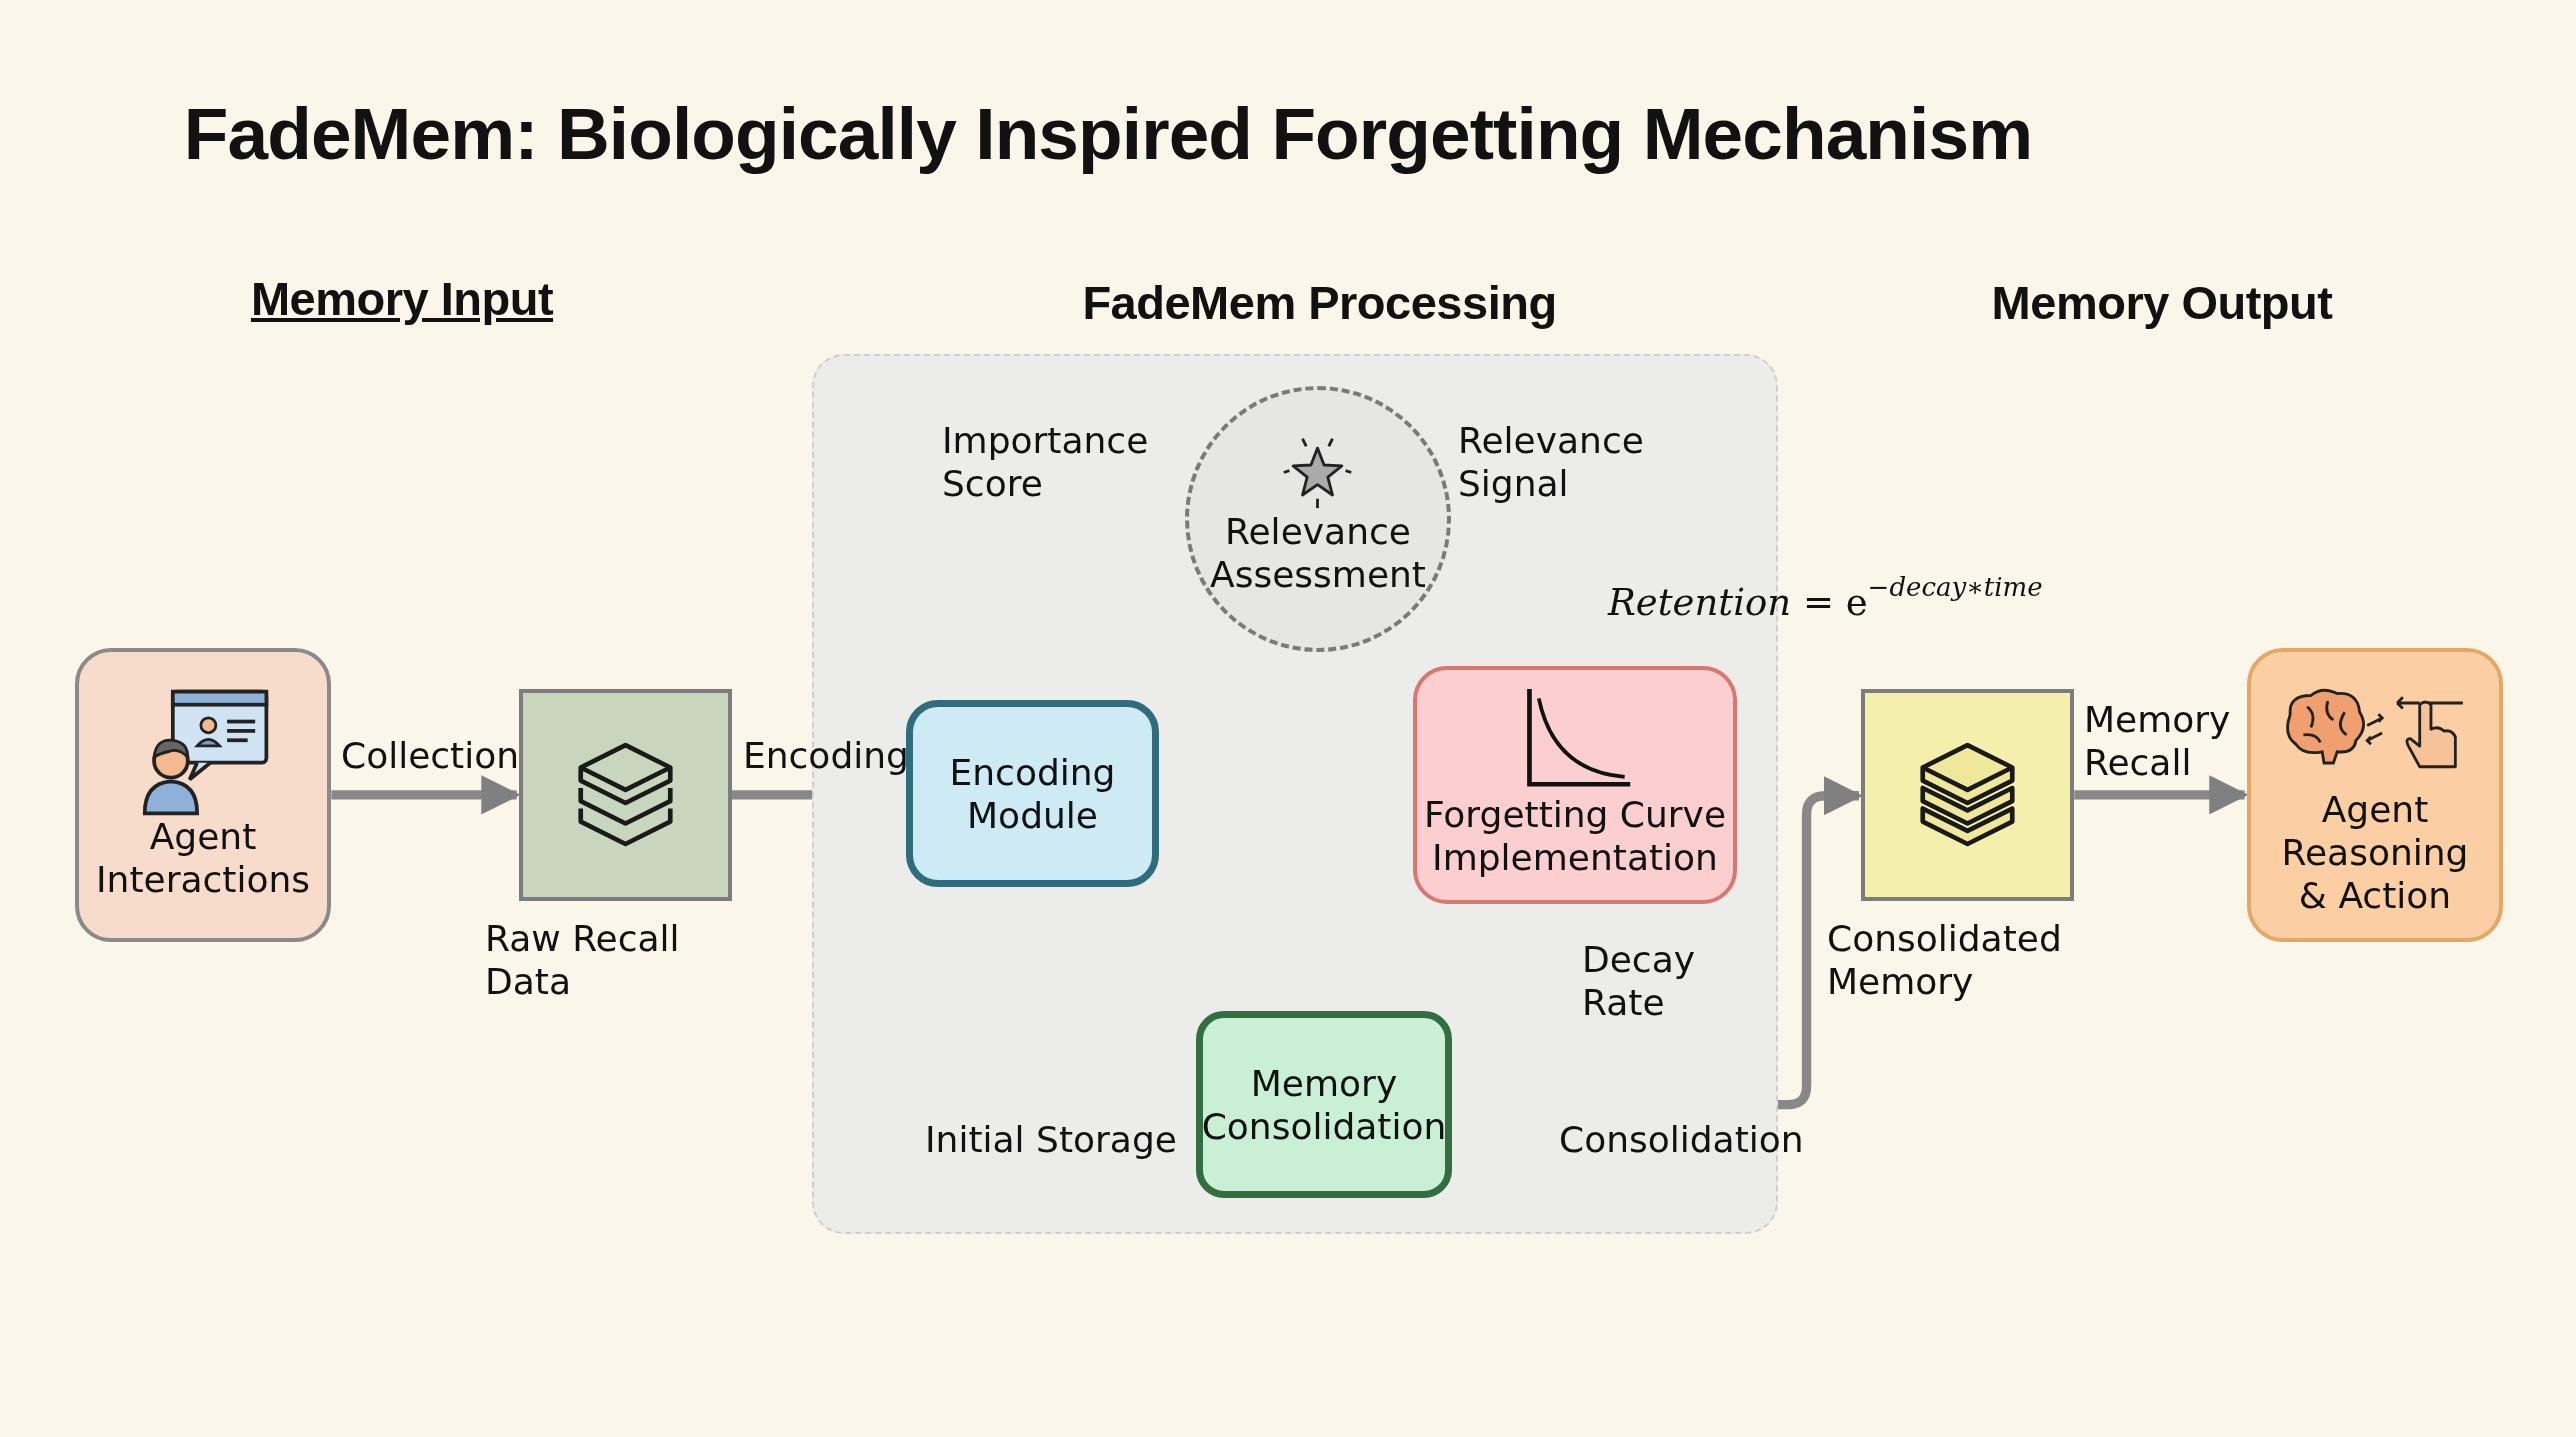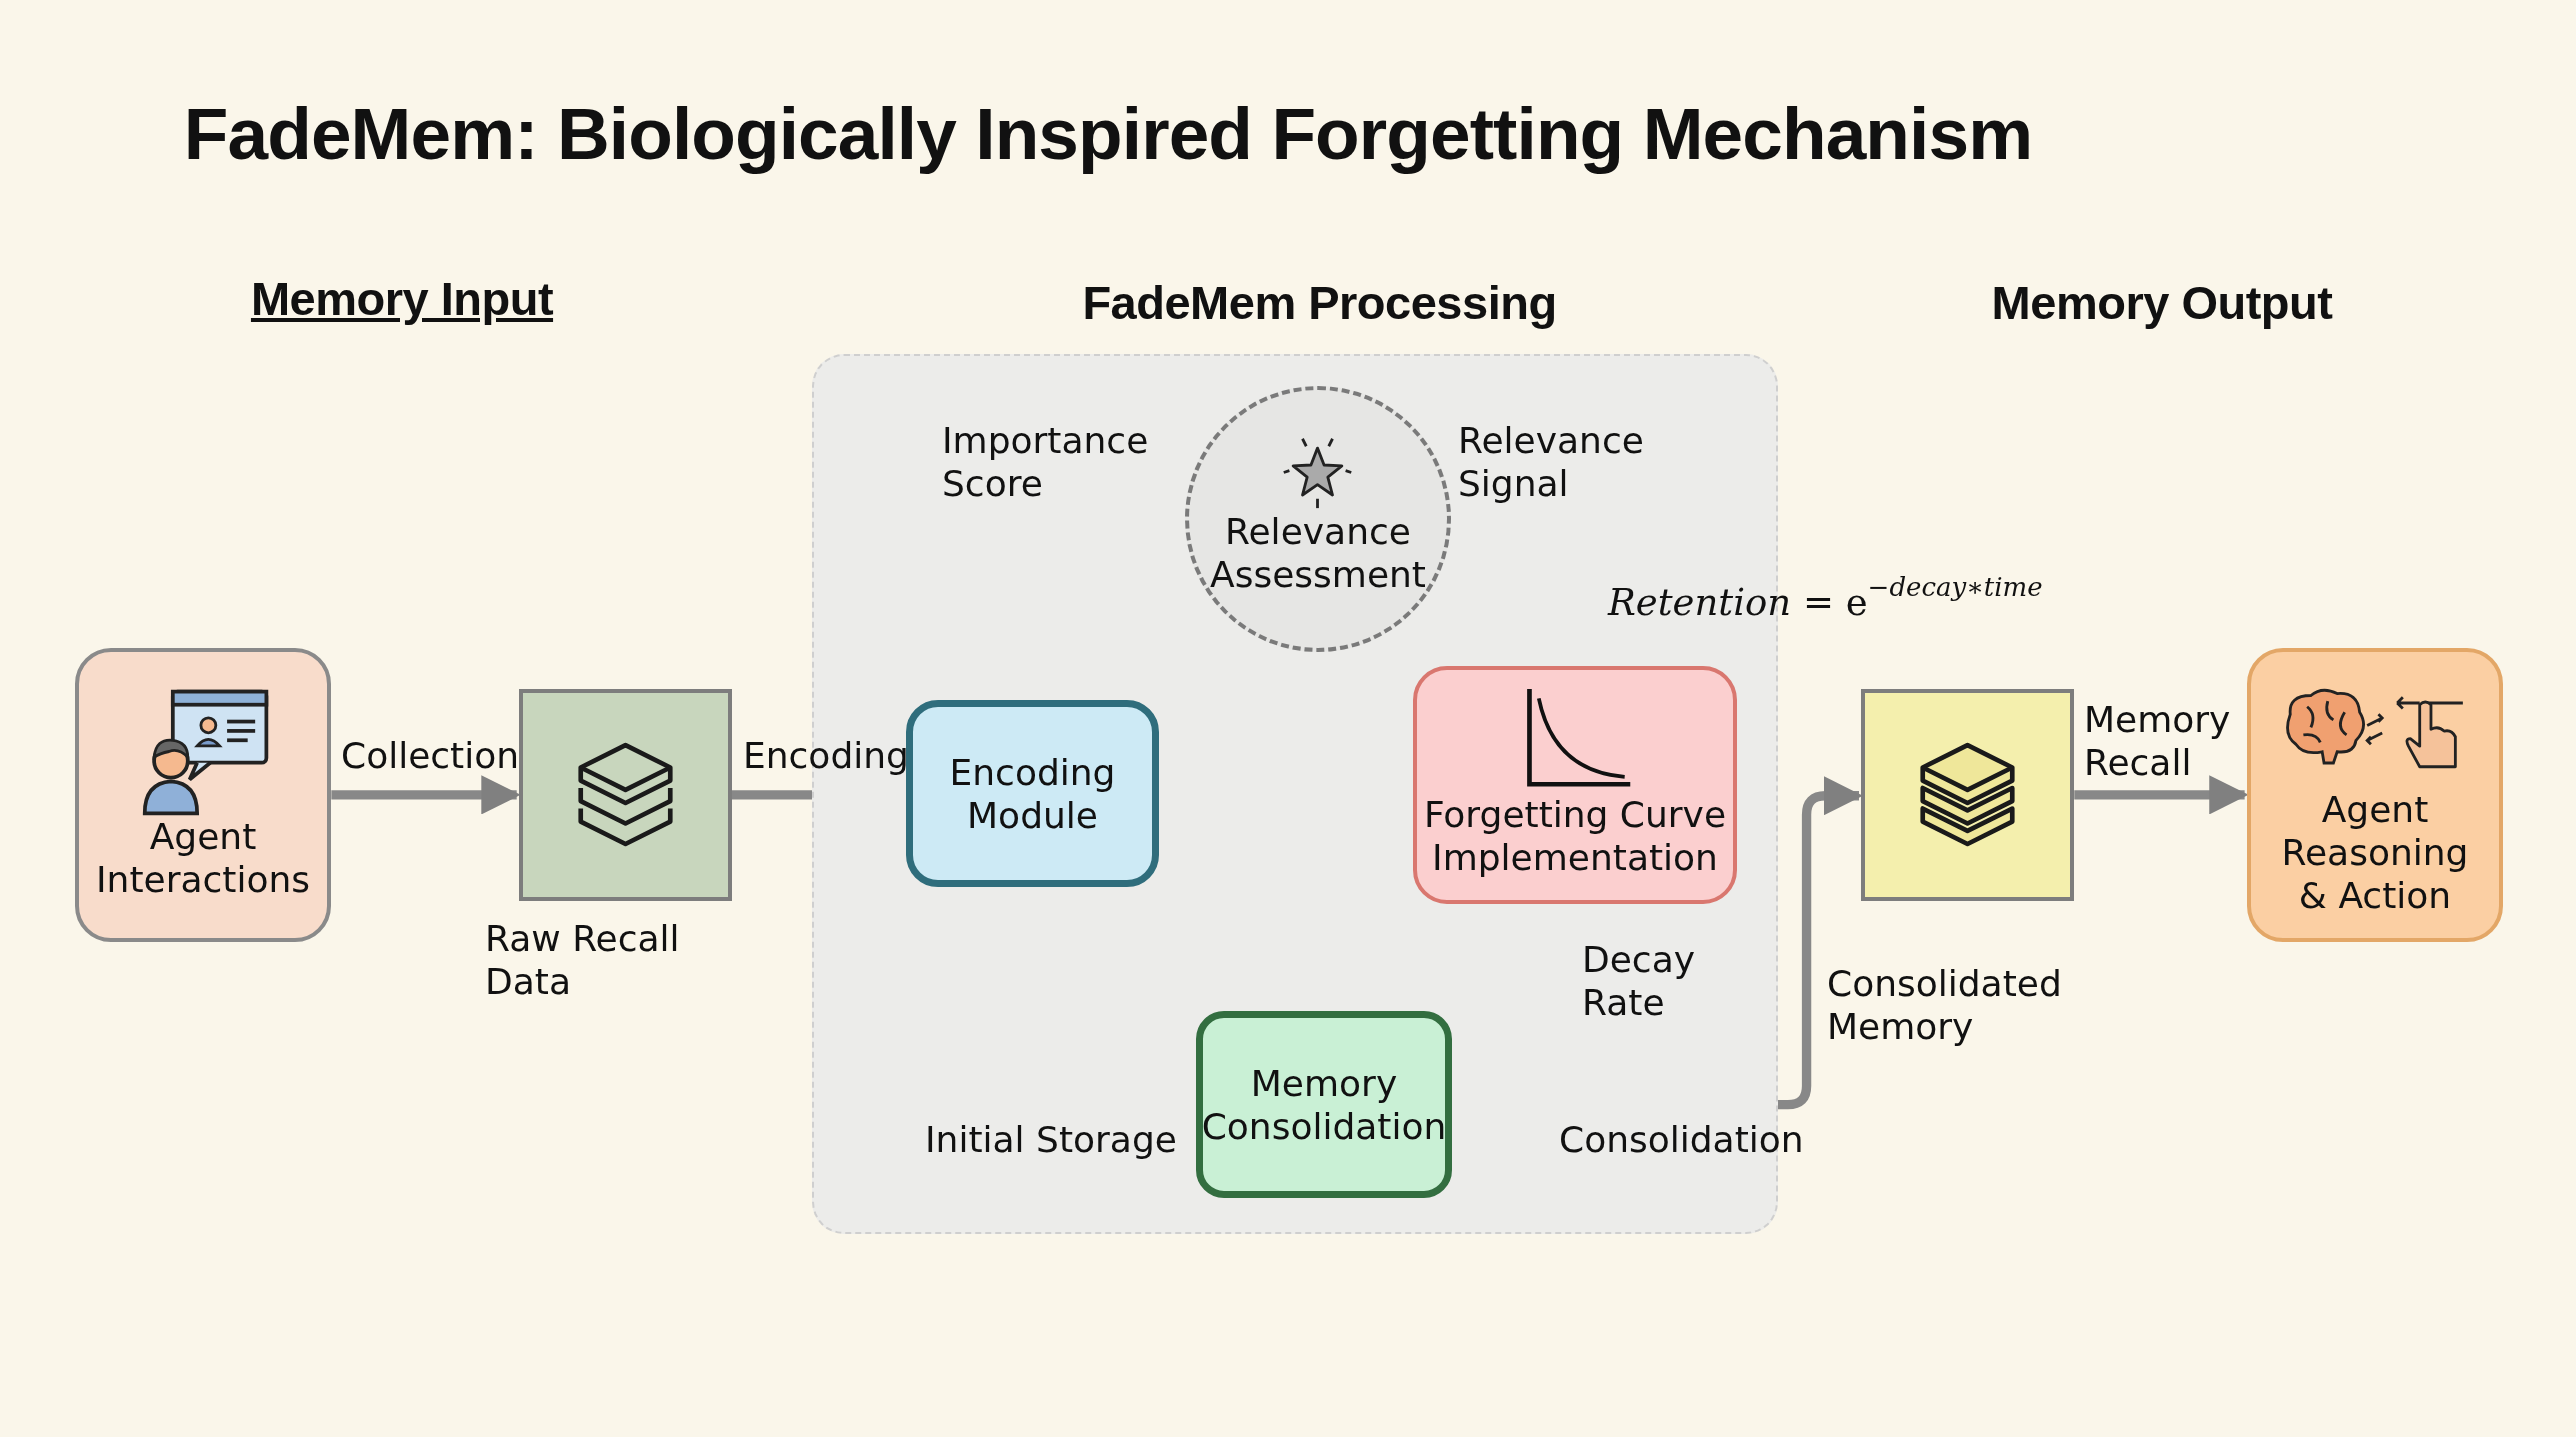--- a/index.html
+++ b/index.html
@@ -172,21 +172,21 @@
 <div class="abs box node-consolidated">
   <svg width="97" height="109" viewBox="0 0 104 116">
     <g fill="#efe79a" stroke="#1a1a1a" stroke-width="5" stroke-linejoin="round">
       <path d="M4,72 L4,86 L52,110 L100,86 L100,72 L52,96 Z"></path>
       <path d="M4,50 L4,64 L52,88 L100,64 L100,50 L52,74 Z"></path>
       <path d="M52,4 L100,28 L100,42 L52,66 L4,42 L4,28 Z"></path>
       <path d="M4,28 L52,52 L100,28" fill="none"></path>
     </g>
   </svg>
 </div>
-<div class="abs lbl" style="left:1827px;top:962px;width:281px;">
+<div class="abs lbl" style="left:1827px;top:917px;width:281px;">
   <div>Consolidated</div>
   <div>Memory</div>
 </div>
 
 <div class="abs box node-agent-out">
   <svg width="197" height="94" viewBox="0 0 210 100" style="position:absolute;left:28px;top:34px;">
     <g>
       <path d="M12,30 Q10,10 34,10 Q46,0 62,8 Q84,6 86,28 Q96,44 82,58 Q80,72 62,70 L58,82 L48,82 L46,70 Q26,74 18,62 Q4,52 12,30 Z" fill="#f0a070" stroke="#222" stroke-width="3"></path>
       <path d="M30,22 Q40,30 34,44 M52,16 Q48,30 58,36 M70,28 Q60,44 72,52 M26,52 Q40,50 44,60" fill="none" stroke="#222" stroke-width="3"></path>
     </g>

